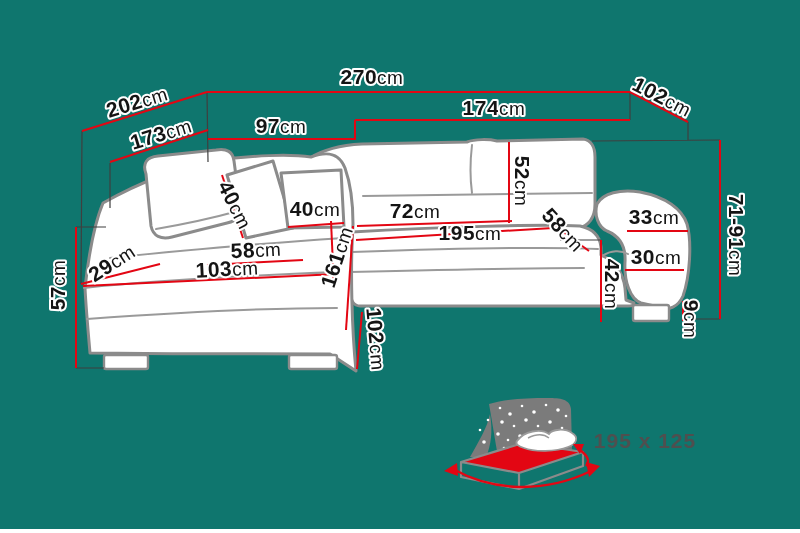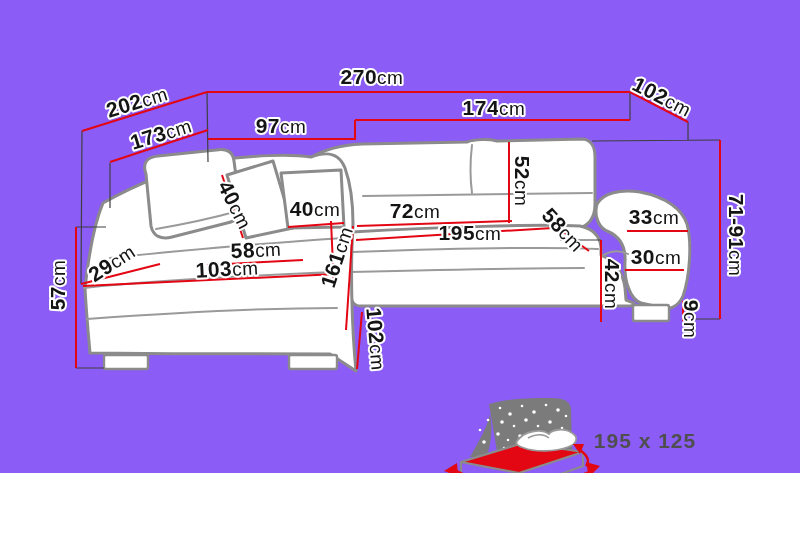--- a/index.html
+++ b/index.html
@@ -1,17 +1,17 @@
 <!DOCTYPE html>
 <html><head>
 <meta charset="utf-8">
 <title>Corner sofa dimensions</title>
 <style>
   html,body{margin:0;padding:0;background:#fff;}
-  .canvas{position:relative;width:800px;height:473px;background:#8b5cf6;overflow:hidden;
+  .canvas{position:relative;width:800px;height:529px;background:#0f766e;overflow:hidden;
           font-family:"Liberation Sans", sans-serif;}
   svg{position:absolute;left:0;top:0;}
   .red{stroke:#e30613;stroke-width:2;fill:none;}
   .blk{stroke:#3f3f3f;stroke-width:1.2;fill:none;}
   .grayfill{stroke:#8b8b8b;stroke-width:3;fill:#ffffff;stroke-linecap:round;stroke-linejoin:round;}
   .gray2{stroke:#9a9a9a;stroke-width:2;fill:none;stroke-linecap:round;}
   .leg{stroke:#8b8b8b;stroke-width:2.4;fill:#ffffff;}
   .lbl{fill:#141414;text-anchor:middle;paint-order:stroke;stroke:#ffffff;stroke-width:4px;
        stroke-linejoin:round;}
   .num{font-weight:700;font-size:21px;letter-spacing:.5px;}

